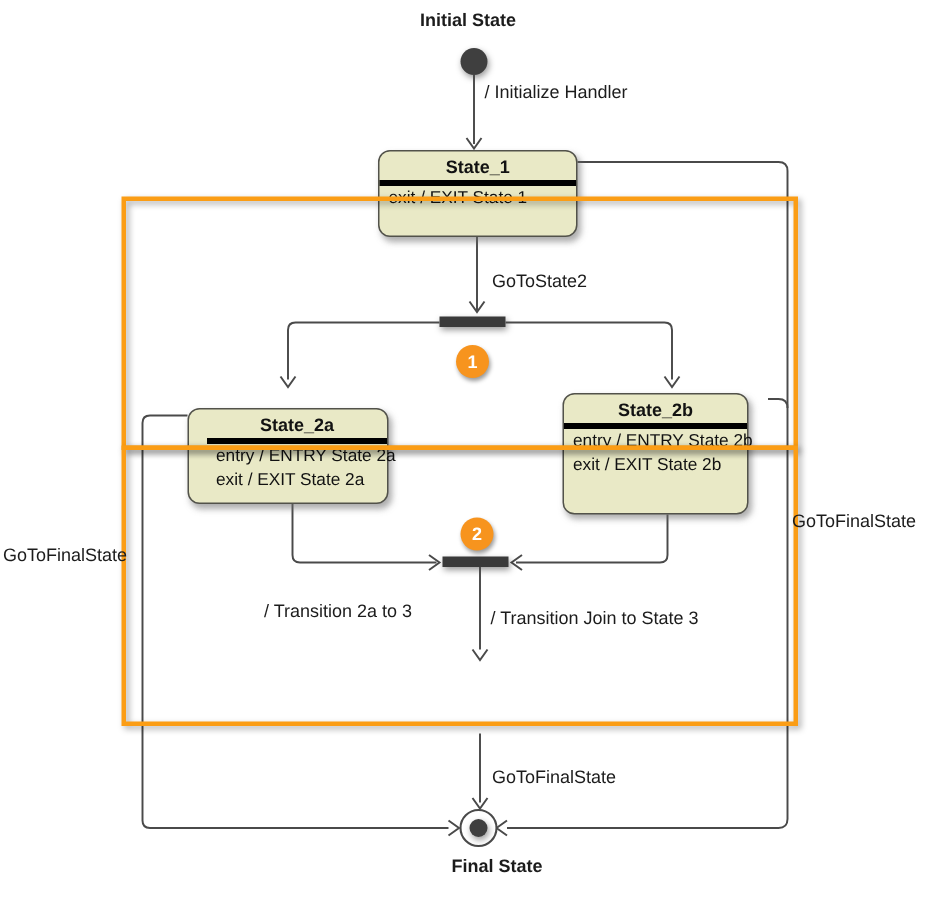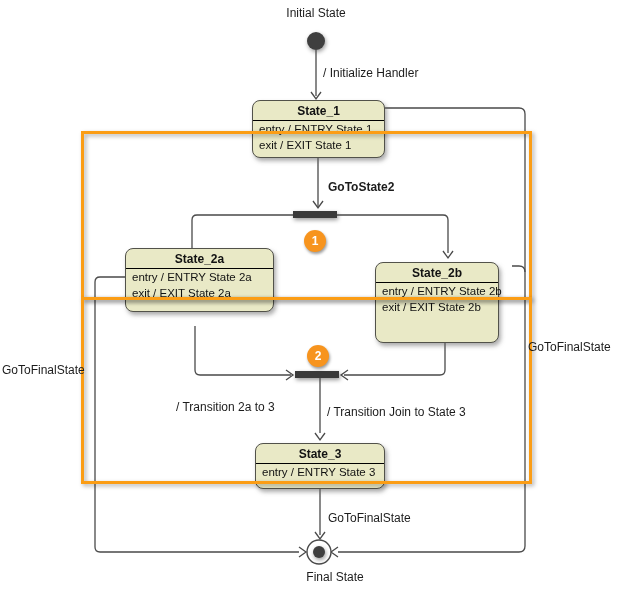--- a/index.html
+++ b/index.html
@@ -12,26 +12,26 @@
   .bar  { fill:#3a3a3a; stroke:none; }
   .shadowed { filter:drop-shadow(1px 2px 2px rgba(0,0,0,0.40)); }
 
   .state {
     position:absolute; z-index:2; box-sizing:border-box;
     background:#e9e9c6; border:1.5px solid #52524a; border-radius:8px;
     box-shadow:2px 3px 4px rgba(105,105,105,0.55); color:#121212;
   }
   .state .title {
     font-size:12px; font-weight:bold; text-align:center;
-    padding:3px 6px 2px; border-bottom:1px solid #000000;
+    padding:3px 6px 2px; border-bottom:4px solid #000000;
   }
   .state .action { font-size:11.5px; line-height:16px; padding:0 6px; white-space:nowrap; }
 
   .lbl { position:absolute; z-index:5; font-size:12px; color:#1c1c1c; white-space:nowrap; }
-  .lbl.center { text-align:center; }
+  .lbl.center { text-align:left;font-weight:bold; }
 
   .orange-rect {
     position:absolute; z-index:3; box-sizing:border-box;
     border:3px solid #fb9d15; background:transparent;
     filter:drop-shadow(2px 2px 2px rgba(0,0,0,0.33));
   }
   .badge {
     position:absolute; z-index:4; width:22px; height:22px; border-radius:50%;
     background:#f7941e; color:#ffffff; font-size:12px; font-weight:bold;
     display:flex; align-items:center; justify-content:center;
@@ -80,54 +80,49 @@
     <polyline class="conn" points="338,547 331,552 338,557"></polyline>
 
     <path class="conn" d="M512,266 L519,266 Q525,266 525,272"></path>
 
     <circle cx="319" cy="552" r="12" fill="#ffffff" stroke="#4a4a4a" stroke-width="1.4"></circle>
     <circle cx="319" cy="552" r="6" fill="#3f3f3f" class="shadowed"></circle>
   </svg>
 
   <div class="state" style="left:252px; top:100px; width:133px; height:58px;">
     <div class="title">State_1</div>
-    <div class="action">entry / ENTRY State 1</div>
     <div class="action">exit / EXIT State 1</div>
   </div>
 
-  <div class="state" style="left:125px; top:248px; width:149px; height:64px;">
+  <div class="state" style="left:125px; top:272px; width:134px; height:64px;padding-left:12px;">
     <div class="title">State_2a</div>
     <div class="action">entry / ENTRY State 2a</div>
     <div class="action">exit / EXIT State 2a</div>
   </div>
 
   <div class="state" style="left:375px; top:262px; width:124px; height:81px;">
     <div class="title">State_2b</div>
     <div class="action">entry / ENTRY State 2b</div>
     <div class="action">exit / EXIT State 2b</div>
   </div>
 
-  <div class="state" style="left:255px; top:443px; width:130px; height:46px;">
-    <div class="title">State_3</div>
-    <div class="action">entry / ENTRY State 3</div>
-  </div>
 
   <div class="orange-rect" style="left:81px; top:131px; width:451px; height:169px;"></div>
   <div class="orange-rect" style="left:81px; top:297px; width:451px; height:187px;"></div>
 
   <div class="badge" style="left:304px; top:230px;">
     <span>1</span>
   </div>
   <div class="badge" style="left:307px; top:345px;">
     <span>2</span>
   </div>
 
   <div class="lbl center" style="left:280px; top:6px; width:72px;">Initial State</div>
-  <div class="lbl" style="left:323px; top:66px;">/ Initialize Handler</div>
-  <div class="lbl" style="left:328px; top:180px;font-weight:bold;">GoToState2</div>
+  <div class="lbl" style="left:323px; top:54px;">/ Initialize Handler</div>
+  <div class="lbl" style="left:328px; top:180px;">GoToState2</div>
   <div class="lbl" style="left:176px; top:400px;">/ Transition 2a to 3</div>
   <div class="lbl" style="left:327px; top:405px;text-align:center;">/ Transition Join to State 3</div>
   <div class="lbl" style="left:2px; top:363px;">GoToFinalState</div>
   <div class="lbl" style="left:528px; top:340px;">GoToFinalState</div>
   <div class="lbl" style="left:328px; top:511px;">GoToFinalState</div>
   <div class="lbl center" style="left:285px; top:570px; width:68px;margin-left:16px;">Final State</div>
 
 </div>
 
 </body></html>

